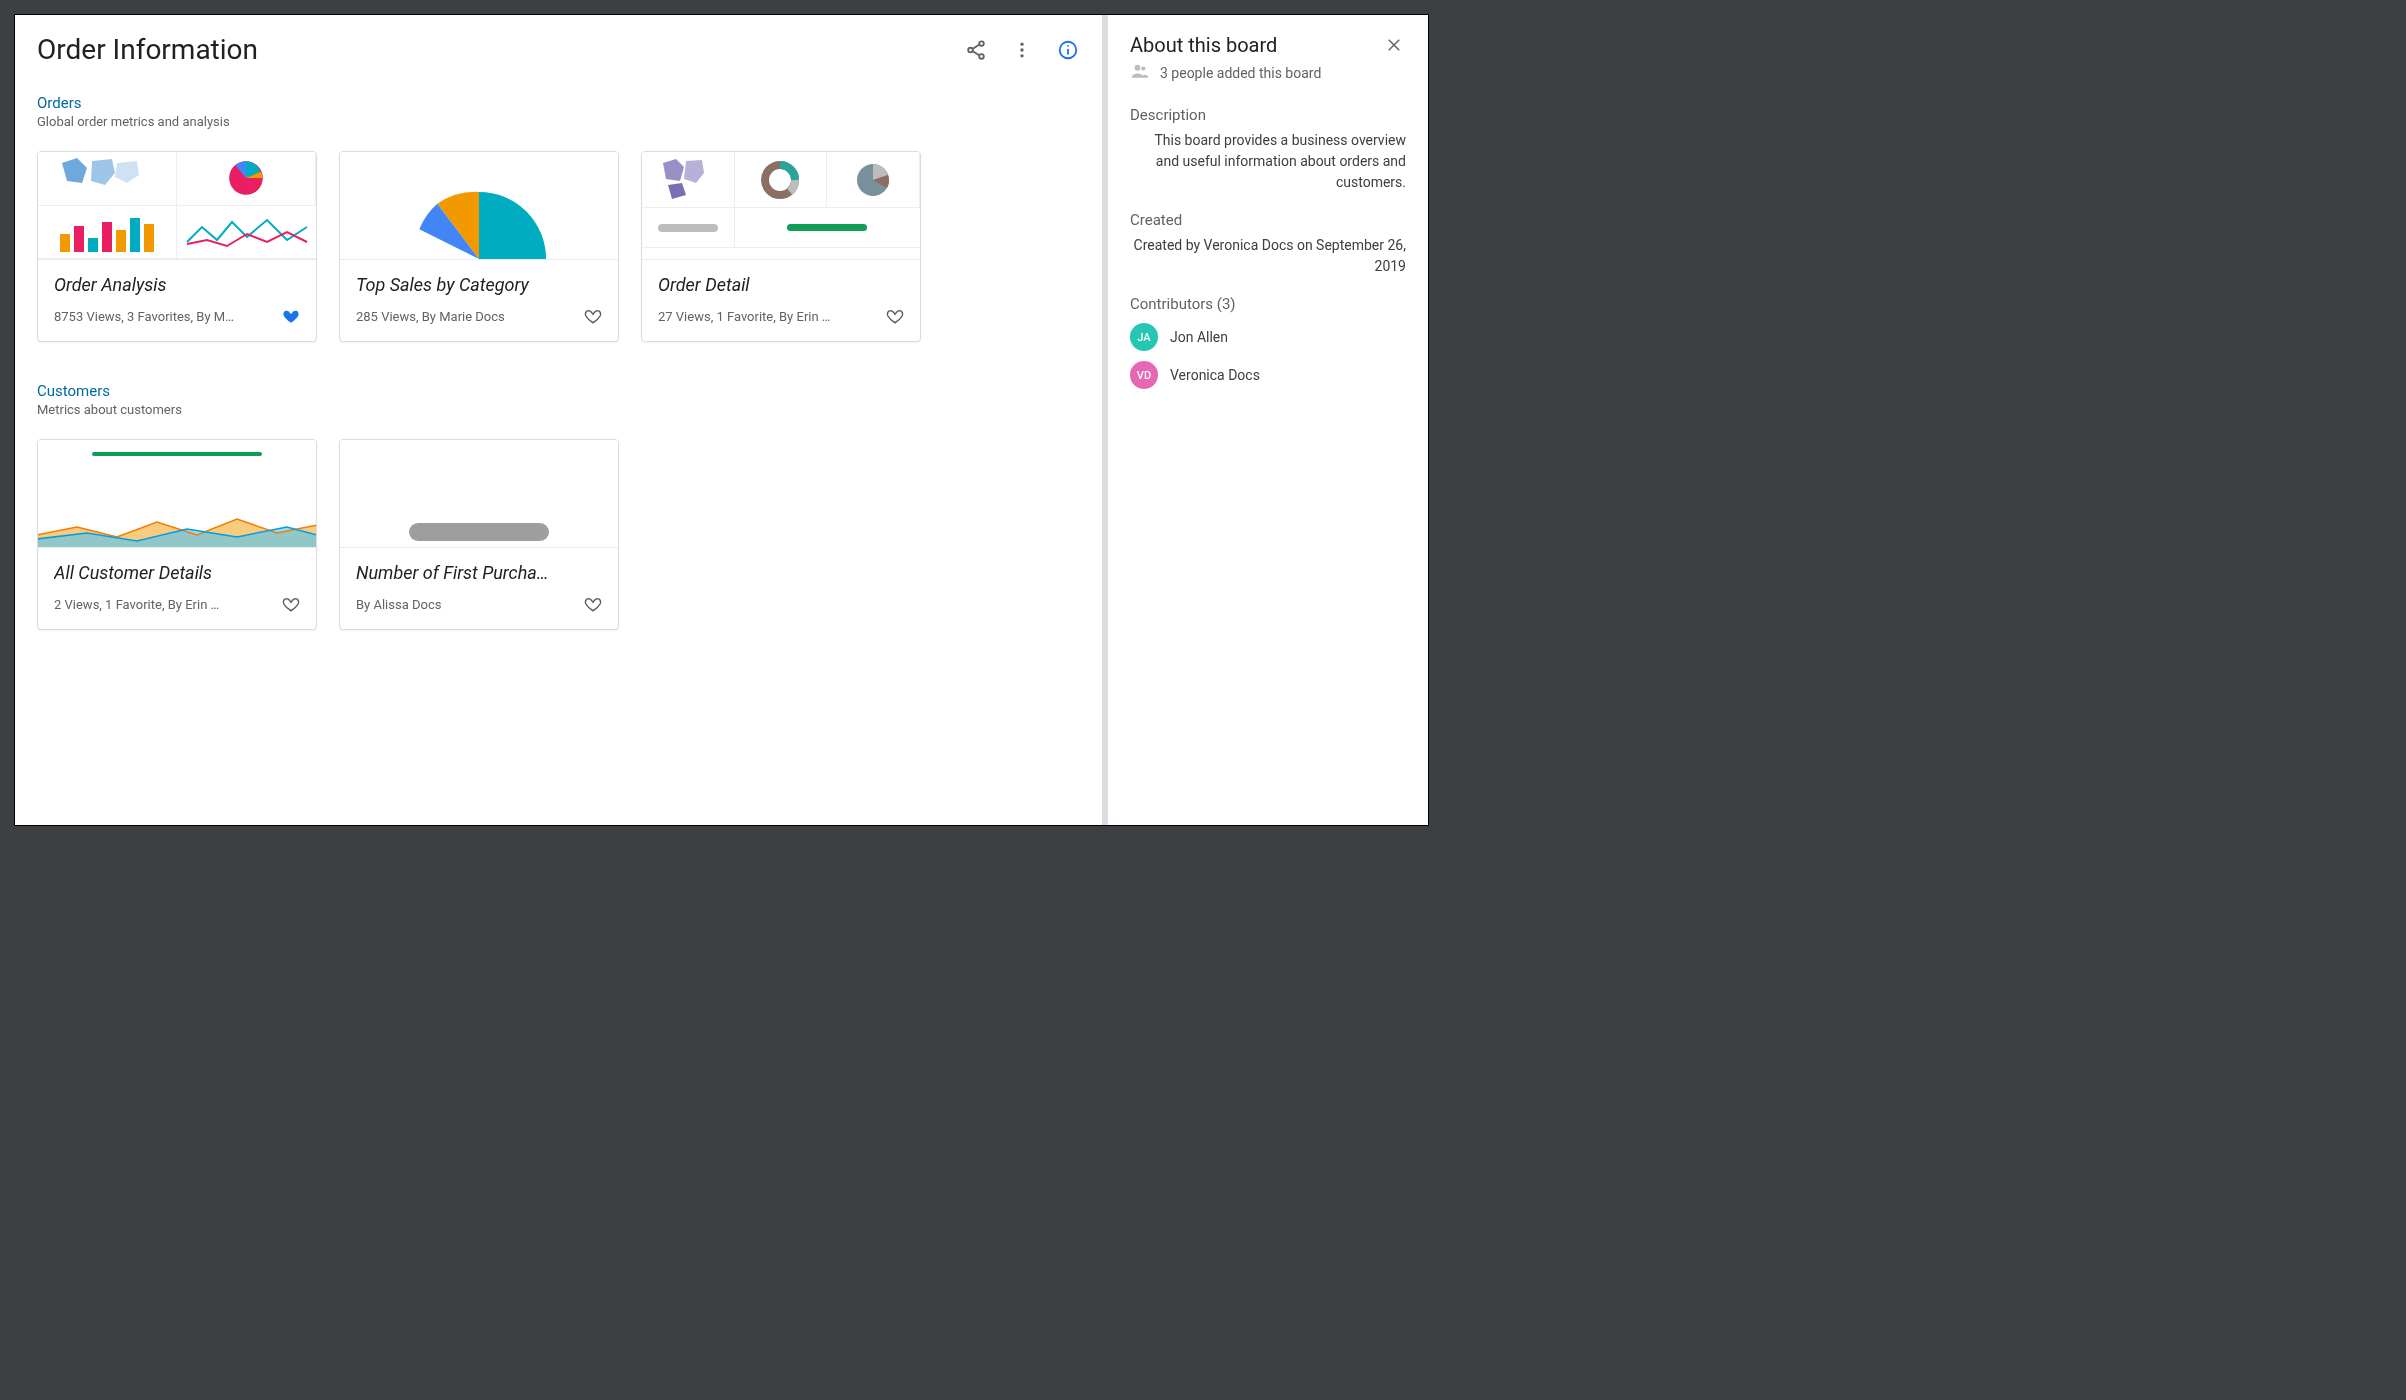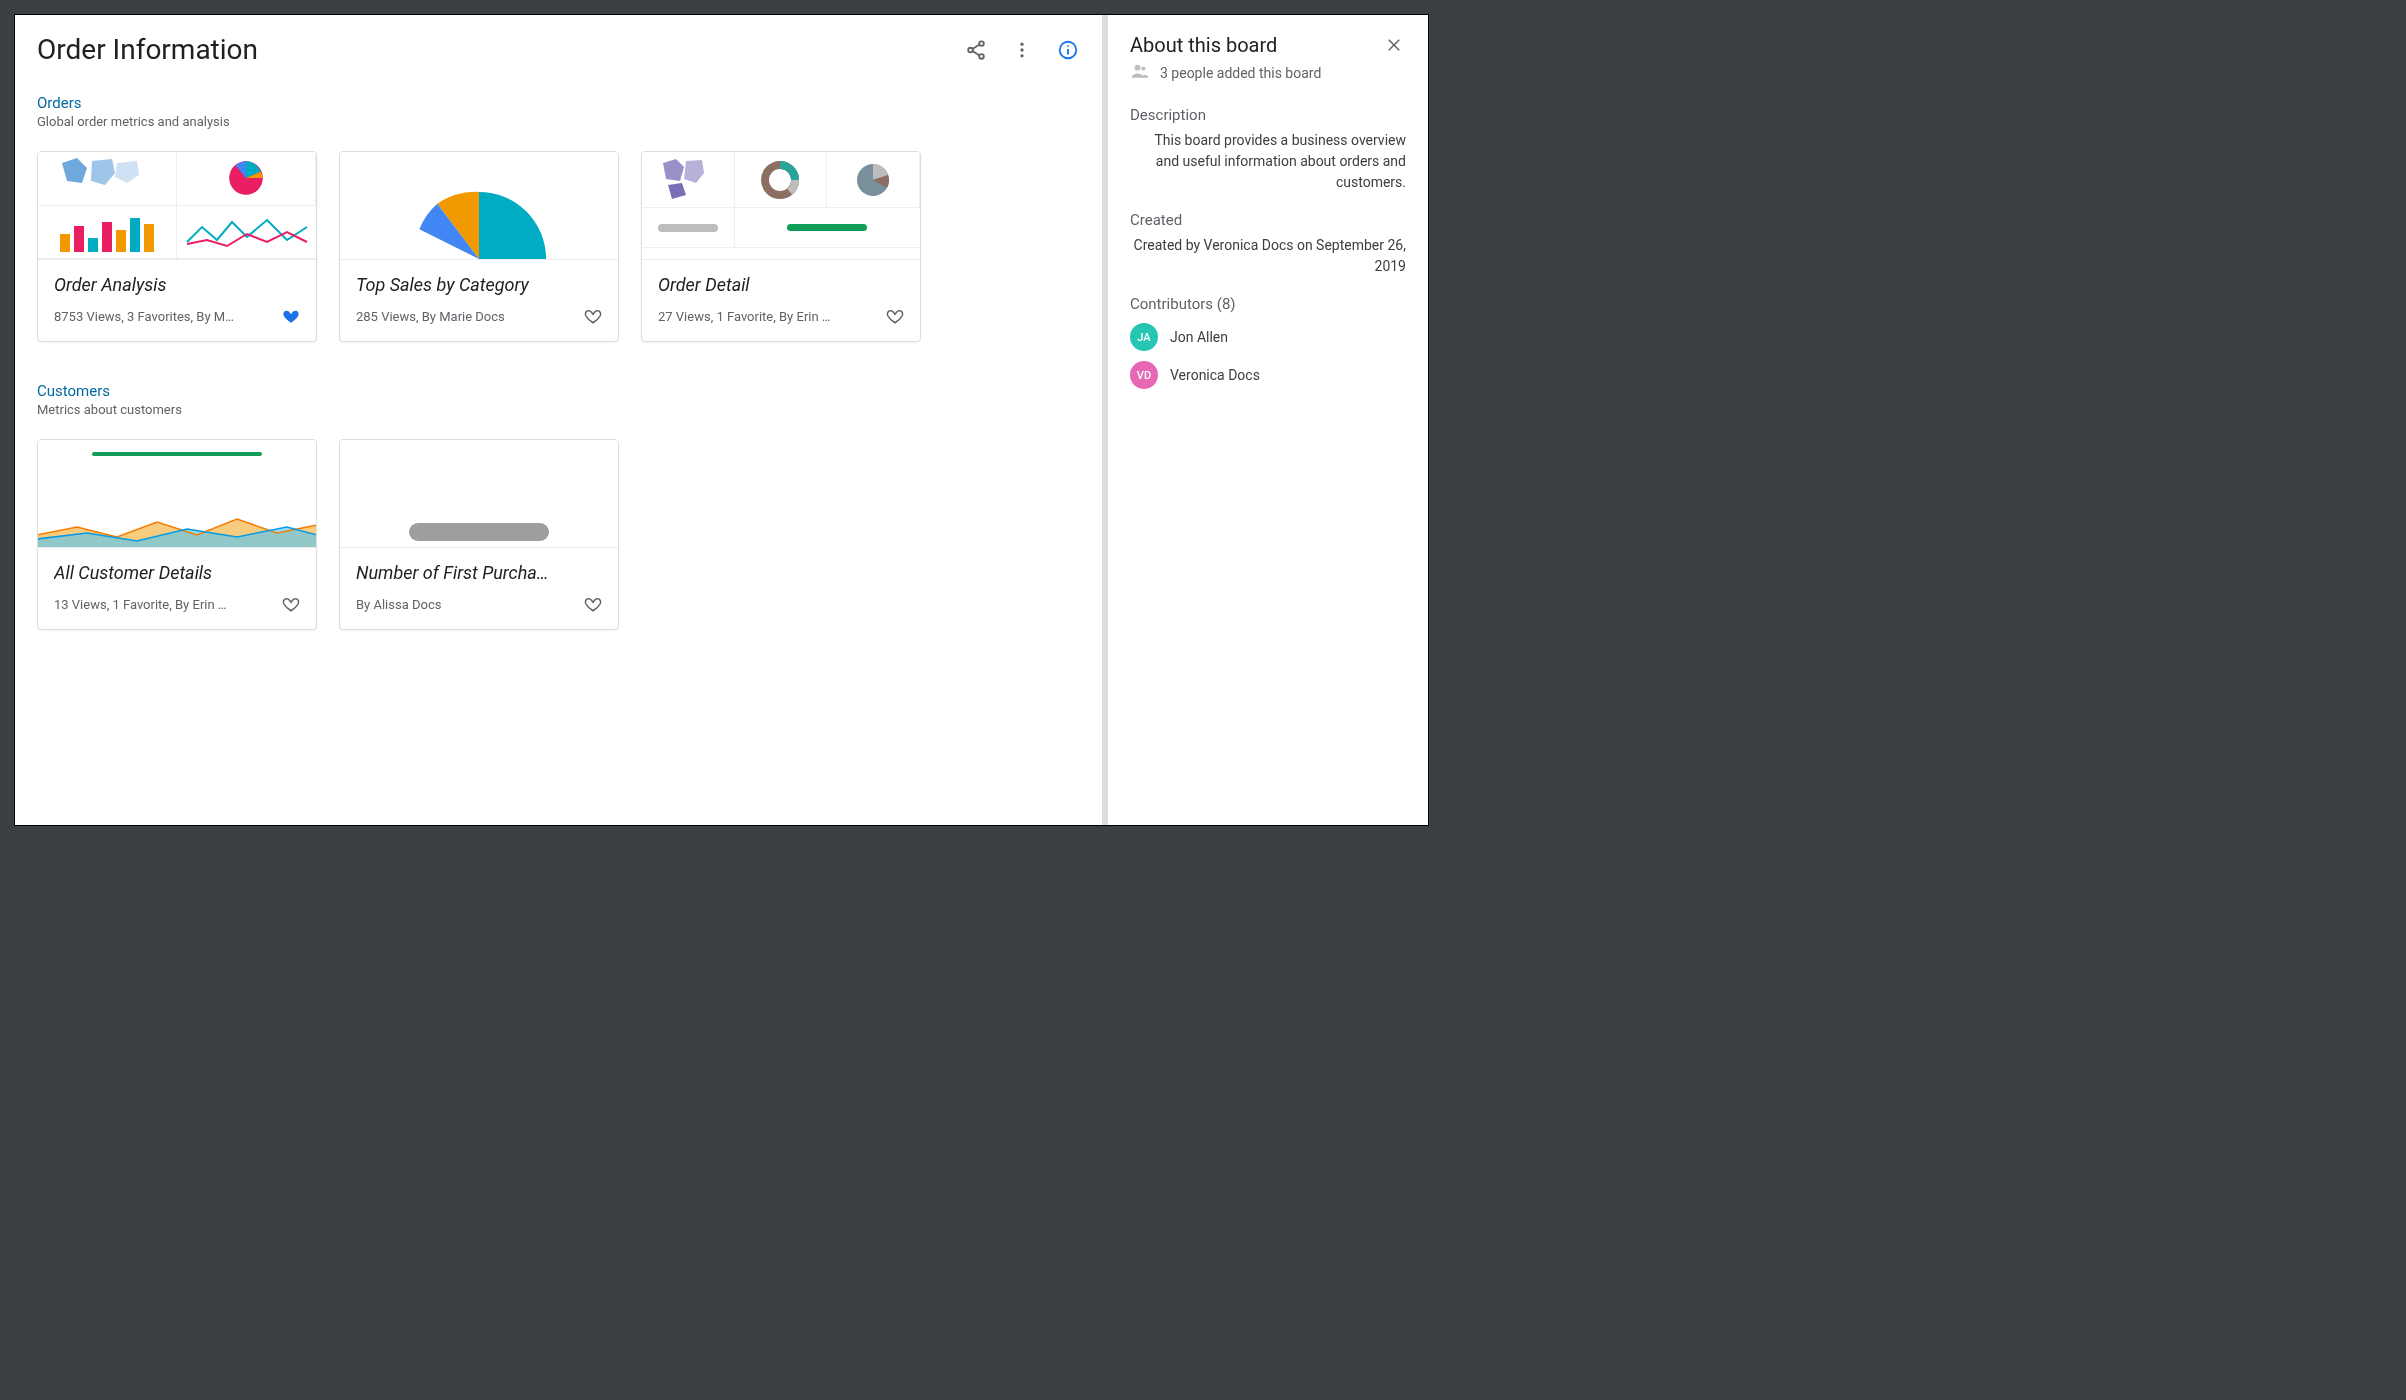--- a/index.html
+++ b/index.html
@@ -343,21 +343,21 @@
           <svg viewBox="0 0 280 40" width="280" height="40" style="display:block;">
               <polygon points="0,40 0,28 40,20 80,30 120,15 160,28 200,12 240,26 280,18 280,40" fill="#f29900" opacity=".5"></polygon>
               <polygon points="0,40 0,32 50,26 100,34 150,22 200,30 250,20 280,28 280,40" fill="#4fc3f7" opacity=".6"></polygon>
               <polyline points="0,28 40,20 80,30 120,15 160,28 200,12 240,26 280,18" fill="none" stroke="#f57c00" stroke-width="1.5"></polyline>
               <polyline points="0,32 50,26 100,34 150,22 200,30 250,20 280,28" fill="none" stroke="#039be5" stroke-width="1.5"></polyline>
             </svg>
         </div>
         <div class="card-body">
           <div class="card-title">All Customer Details</div>
           <div class="card-meta-row">
-            <div class="card-meta">13 Views, 1 Favorite, By Erin …</div>
+            <div class="card-meta">2 Views, 1 Favorite, By Erin …</div>
             <div class="heart">
               <svg viewBox="0 0 24 24" fill="none" stroke="#5f6368" stroke-width="2">
                   <path d="M12 21s-7-4.5-9.5-9C.9 8.6 2.5 5 6 5c2 0 3.5 1.2 4.2 2.3l1.8 2.4 1.8-2.4C14.5 6.2 16 5 18 5c3.5 0 5.1 3.6 3.5 7-2.5 4.5-9.5 9-9.5 9z"></path>
                 </svg>
             </div>
           </div>
         </div>
       </div>
       <div class="card">
         <div class="card-thumb" style="display:flex;align-items:flex-end;justify-content:center;padding-bottom:0;">
@@ -401,21 +401,21 @@
       </span>
       <span>3 people added this board</span>
     </div>
 
     <div class="side-label">Description</div>
     <div class="side-text">This board provides a business overview and useful information about orders and customers.</div>
 
     <div class="side-label">Created</div>
     <div class="side-text">Created by Veronica Docs on September 26, 2019</div>
 
-    <div class="side-label">Contributors (8)</div>
+    <div class="side-label">Contributors (3)</div>
     <div class="contrib-row">
       <div class="avatar teal">JA</div>
       <span>Jon Allen</span>
     </div>
     <div class="contrib-row">
       <div class="avatar pink">VD</div>
       <span>Veronica Docs</span>
     </div>
   </aside>
 </div>

